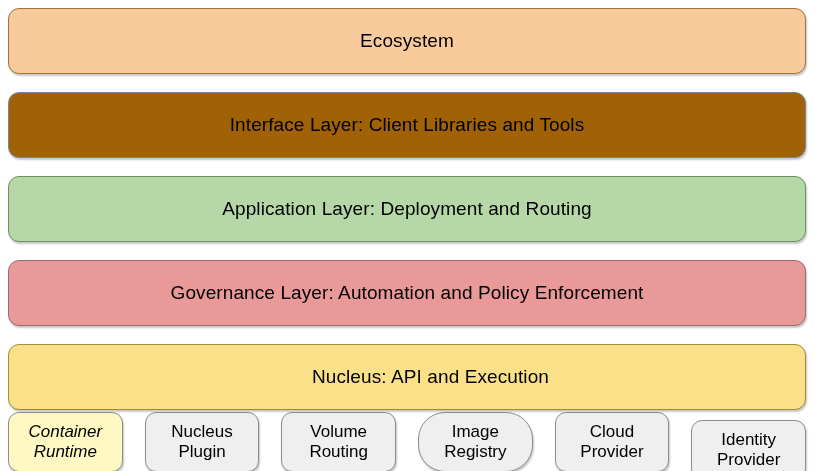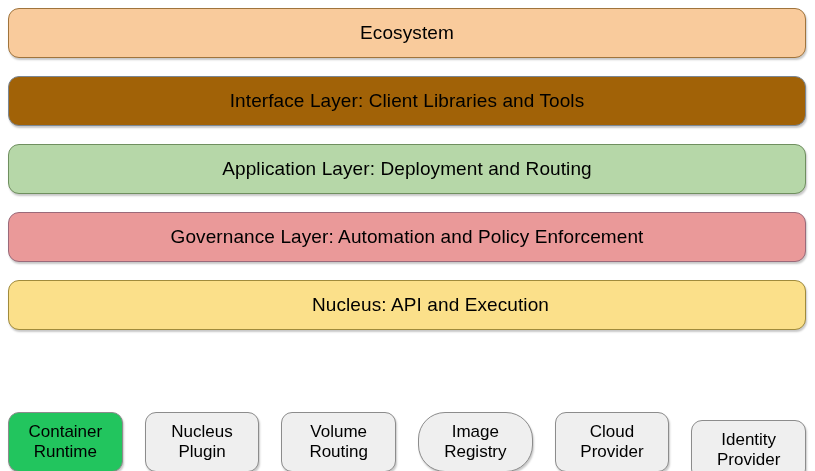--- a/index.html
+++ b/index.html
@@ -28,21 +28,21 @@
     left: 8px;
     top: 8px;
     width: 798px;
     display: flex;
     flex-direction: column;
     gap: 18px;
   }
 
   .layer-bar {
     box-sizing: border-box;
-    height: 50px;
+    height: 66px;
     border-radius: 11px;
     border: 1px solid #8c8c8c;
     display: flex;
     align-items: center;
     justify-content: center;
     box-shadow: 1px 2px 2px rgba(0, 0, 0, 0.22);
   }
 
   .layer-label {
     font-size: 19px;
@@ -108,21 +108,21 @@
     </div>
 
     <div class="layer-bar" style="background: rgb(251, 224, 138); border-color: rgb(160, 139, 60); padding-left: 47px;">
       <span class="layer-label">Nucleus: API and Execution</span>
     </div>
 
   </div>
 
   <div class="component-row">
 
-    <div class="component-box" style="background: #22c55e; border-color: rgb(140, 140, 140);">
+    <div class="component-box" style="background: #fef9c3; border-color: rgb(140, 140, 140); font-style: italic;">
       <span class="component-label">Container
 Runtime</span>
     </div>
 
     <div class="component-box" style="background: rgb(239, 239, 239); border-color: rgb(140, 140, 140);">
       <span class="component-label">Nucleus
 Plugin</span>
     </div>
 
     <div class="component-box" style="background: rgb(239, 239, 239); border-color: rgb(140, 140, 140);">

